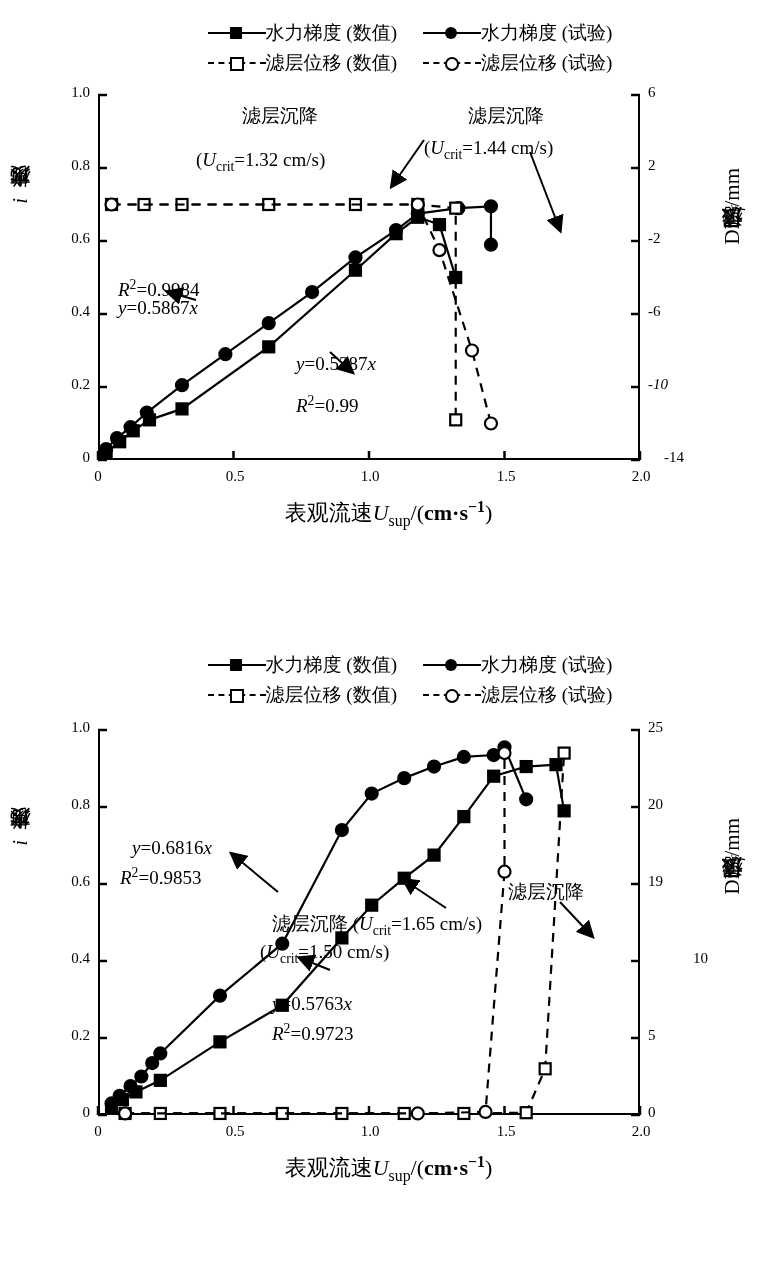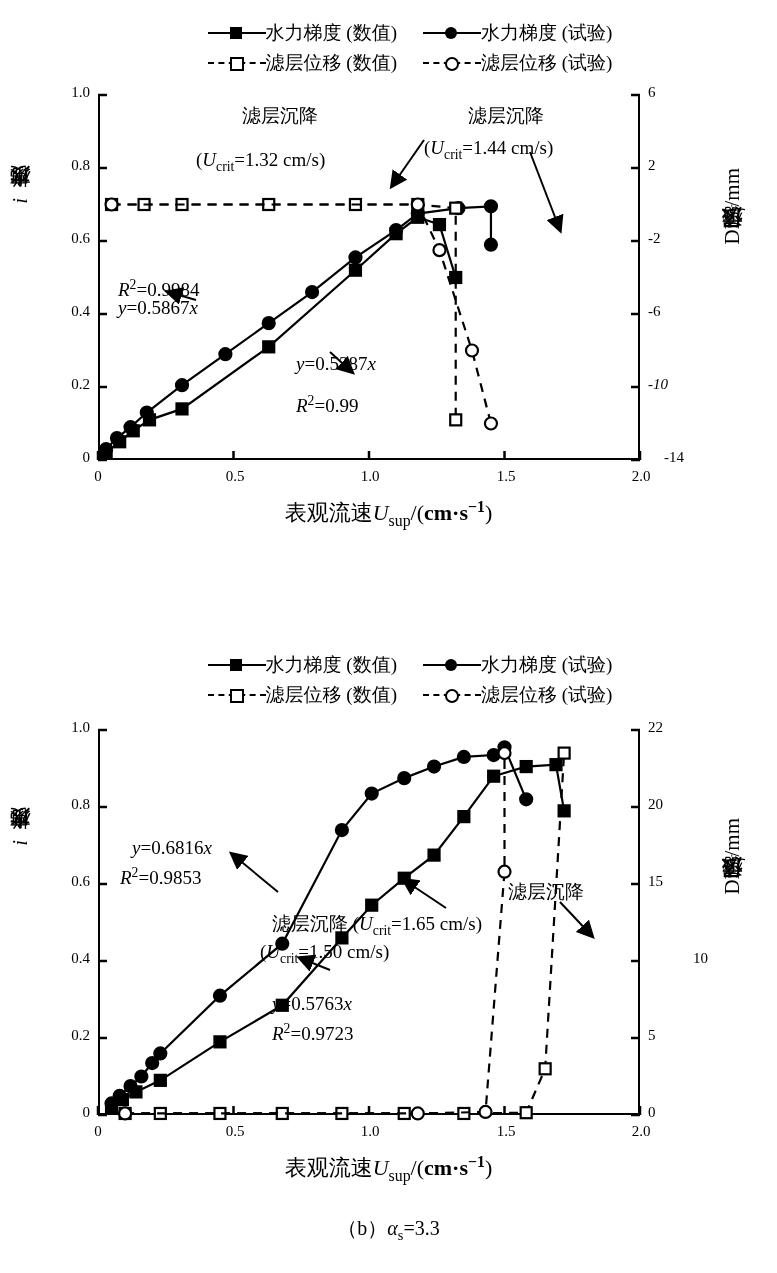--- a/index.html
+++ b/index.html
@@ -235,23 +235,23 @@
 
     <div class="axes" style="left:98px;top:90px;width:542px;height:385px;"></div>
 
     <div class="ticklabel" style="left:38px;top:79px;width:52px;text-align:right;">1.0</div>
     <div class="ticklabel" style="left:38px;top:156px;width:52px;text-align:right;">0.8</div>
     <div class="ticklabel" style="left:38px;top:233px;width:52px;text-align:right;">0.6</div>
     <div class="ticklabel" style="left:38px;top:310px;width:52px;text-align:right;">0.4</div>
     <div class="ticklabel" style="left:38px;top:387px;width:52px;text-align:right;">0.2</div>
     <div class="ticklabel" style="left:38px;top:464px;width:52px;text-align:right;">0</div>
 
-    <div class="ticklabel" style="left:648px;top:79px;width:60px;text-align:left;">22</div>
+    <div class="ticklabel" style="left:648px;top:79px;width:60px;text-align:left;">25</div>
     <div class="ticklabel" style="left:648px;top:156px;width:60px;text-align:left;">20</div>
-    <div class="ticklabel" style="left:648px;top:233px;width:60px;text-align:left;">15</div>
+    <div class="ticklabel" style="left:648px;top:233px;width:60px;text-align:left;">19</div>
     <div class="ticklabel" style="left:648px;top:310px;width:60px;text-align:right;">10</div>
     <div class="ticklabel" style="left:648px;top:387px;width:60px;text-align:left;">5</div>
     <div class="ticklabel" style="left:648px;top:464px;width:60px;text-align:left;">0</div>
 
     <div class="ticklabel" style="left:78px;top:483px;width:40px;">0</div>
     <div class="ticklabel" style="left:215px;top:483px;width:40px;">0.5</div>
     <div class="ticklabel" style="left:350px;top:483px;width:40px;">1.0</div>
     <div class="ticklabel" style="left:486px;top:483px;width:40px;">1.5</div>
     <div class="ticklabel" style="left:621px;top:483px;width:40px;">2.0</div>
 
@@ -348,16 +348,13 @@
         <path d="M330,330 L300,318" marker-end="url(#arrB)"></path>
       </g>
       <defs>
         <marker id="arrB" markerWidth="9" markerHeight="9" refX="7" refY="4.5" orient="auto">
           <path d="M0,0 L9,4.5 L0,9 z" fill="#000"></path>
         </marker>
       </defs>
     </svg>
   </div>
 
-  <div class="caption" style="top:575px;">
-    <span>（b）</span><span class="it">α</span><sub>s</sub><span>=3.3</span>
-  </div>
 </div>
 
 </body></html>

